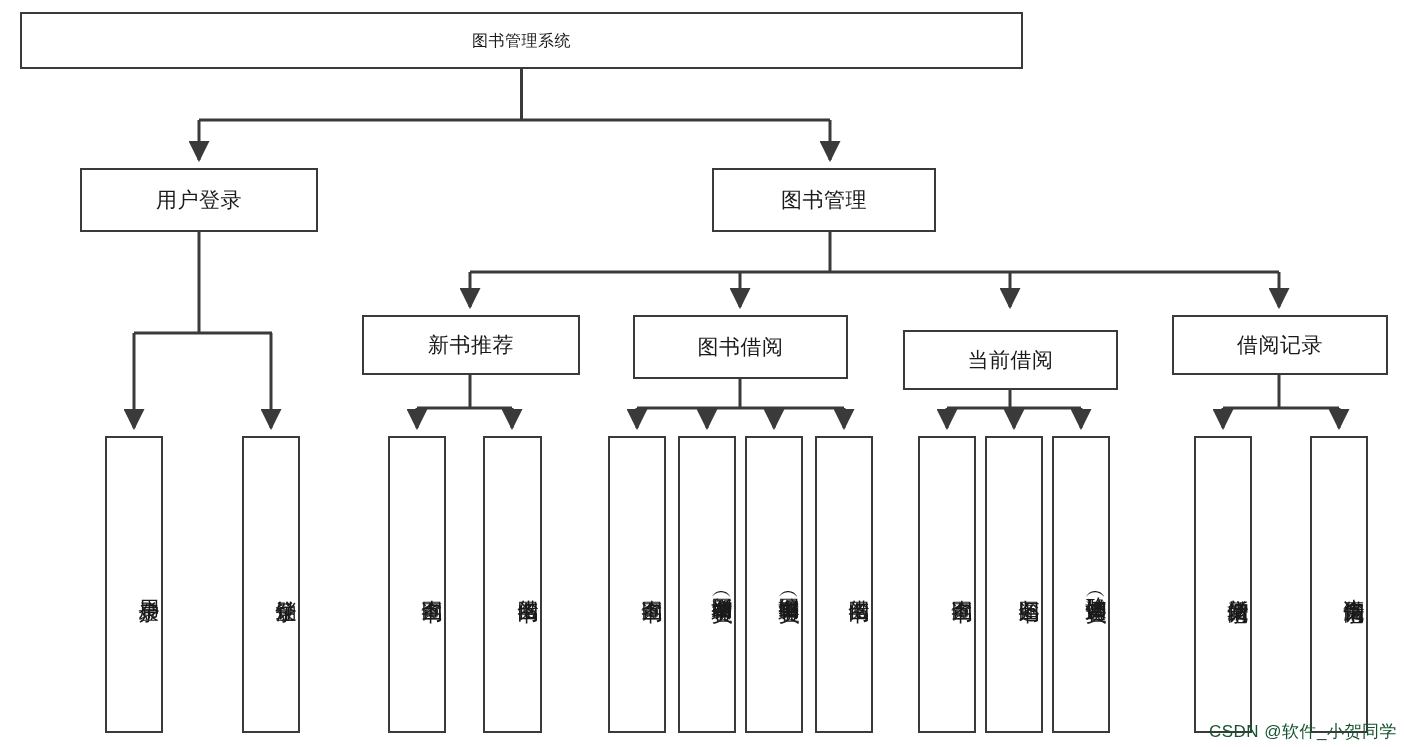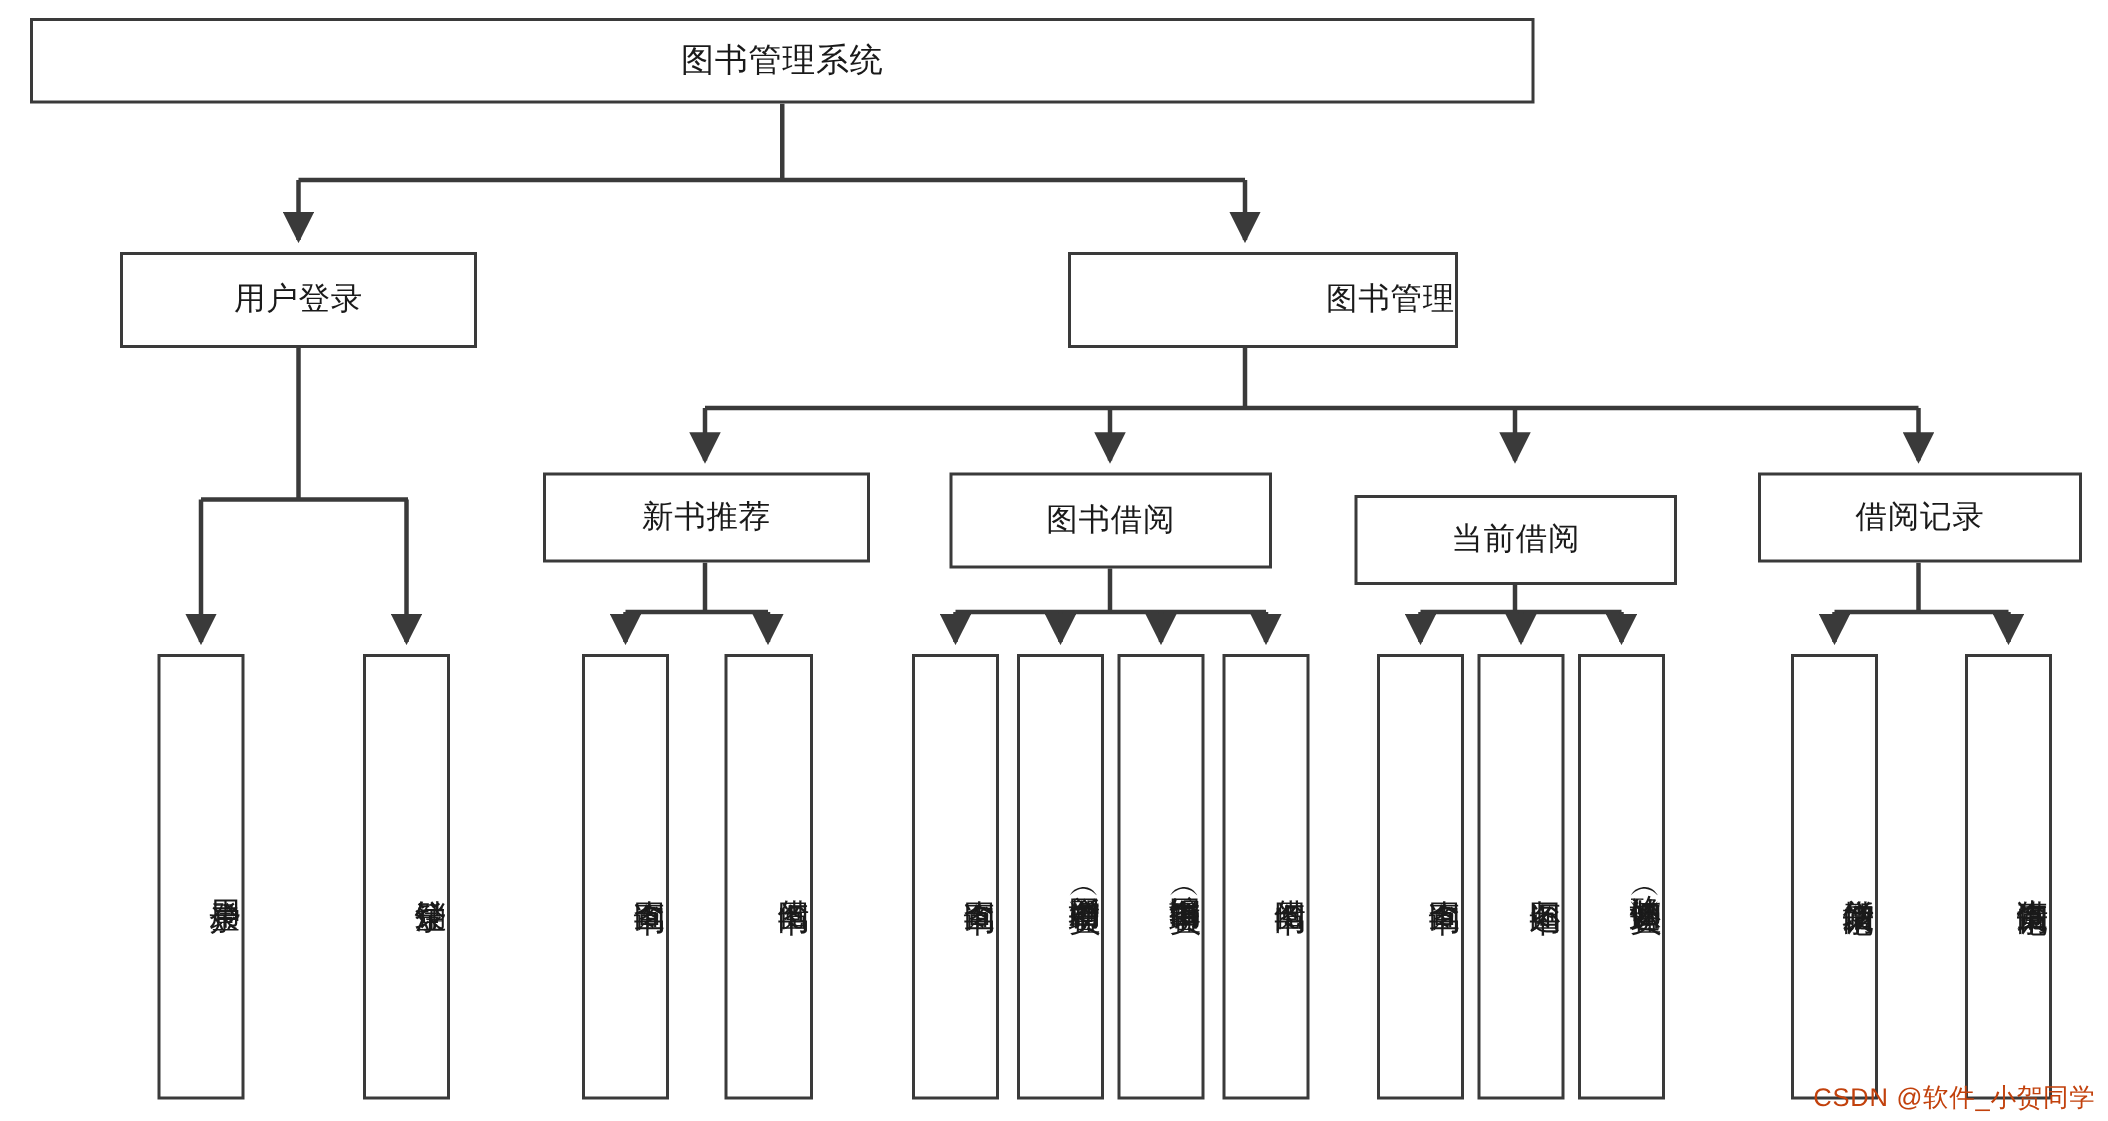--- a/index.html
+++ b/index.html
@@ -36,21 +36,21 @@
     justify-content: center;
     color: #1a1a1a;
   }
   .node-h {
     font-size: 21px;
     letter-spacing: 0.5px;
     line-height: 1.2;
     white-space: nowrap;
   }
   .node-root {
-    font-size: 22px;
+    font-size: 16px;
   }
   .node-v {
     writing-mode: vertical-rl;
     text-orientation: upright;
     font-size: 21px;
     line-height: 1.12;
     letter-spacing: 1px;
     padding: 6px 0;
     align-items: flex-start;
     justify-content: center;
@@ -59,21 +59,21 @@
   .node-v > span {
     writing-mode: vertical-rl;
     text-orientation: upright;
     display: block;
   }
   .watermark {
     position: absolute;
     right: 8px;
     bottom: 4px;
     font-size: 17px;
-    color: #c2410c;
+    color: #14532d;
     white-space: nowrap;
     letter-spacing: 0.5px;
   }
 </style>
 </head>
 <body>
 
 <div id="diagram">
 
   <svg id="edge-layer" viewBox="0 0 1405 747" width="1405" height="747" xmlns="http://www.w3.org/2000/svg">
@@ -127,21 +127,21 @@
     </g>
   </svg>
 
   <div class="node node-h node-root" style="left:20px; top:12px; width:1003px; height:57px;">
     <span>图书管理系统</span>
   </div>
 
   <div class="node node-h" style="left:80px; top:168px; width:238px; height:64px;">
     <span>用户登录</span>
   </div>
-  <div class="node node-h" style="left:712px; top:168px; width:260px; height:64px;justify-content:flex-end;">
+  <div class="node node-h" style="left:712px; top:168px; width:224px; height:64px;">
     <span>图书管理</span>
   </div>
 
   <div class="node node-h" style="left:362px; top:315px; width:218px; height:60px;">
     <span>新书推荐</span>
   </div>
   <div class="node node-h" style="left:633px; top:315px; width:215px; height:64px;">
     <span>图书借阅</span>
   </div>
   <div class="node node-h" style="left:903px; top:330px; width:215px; height:60px;">

